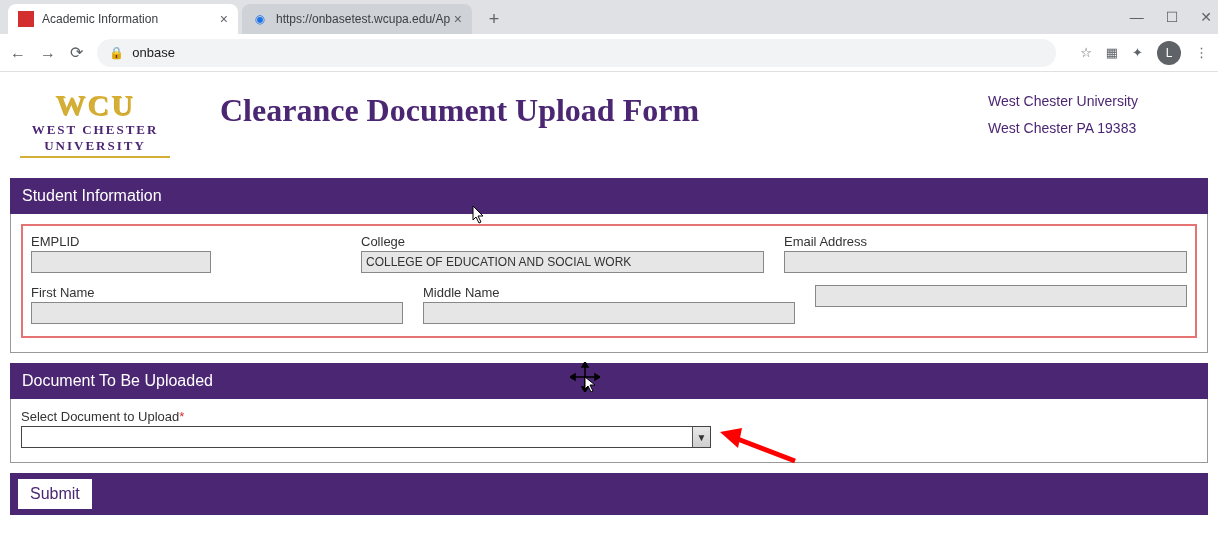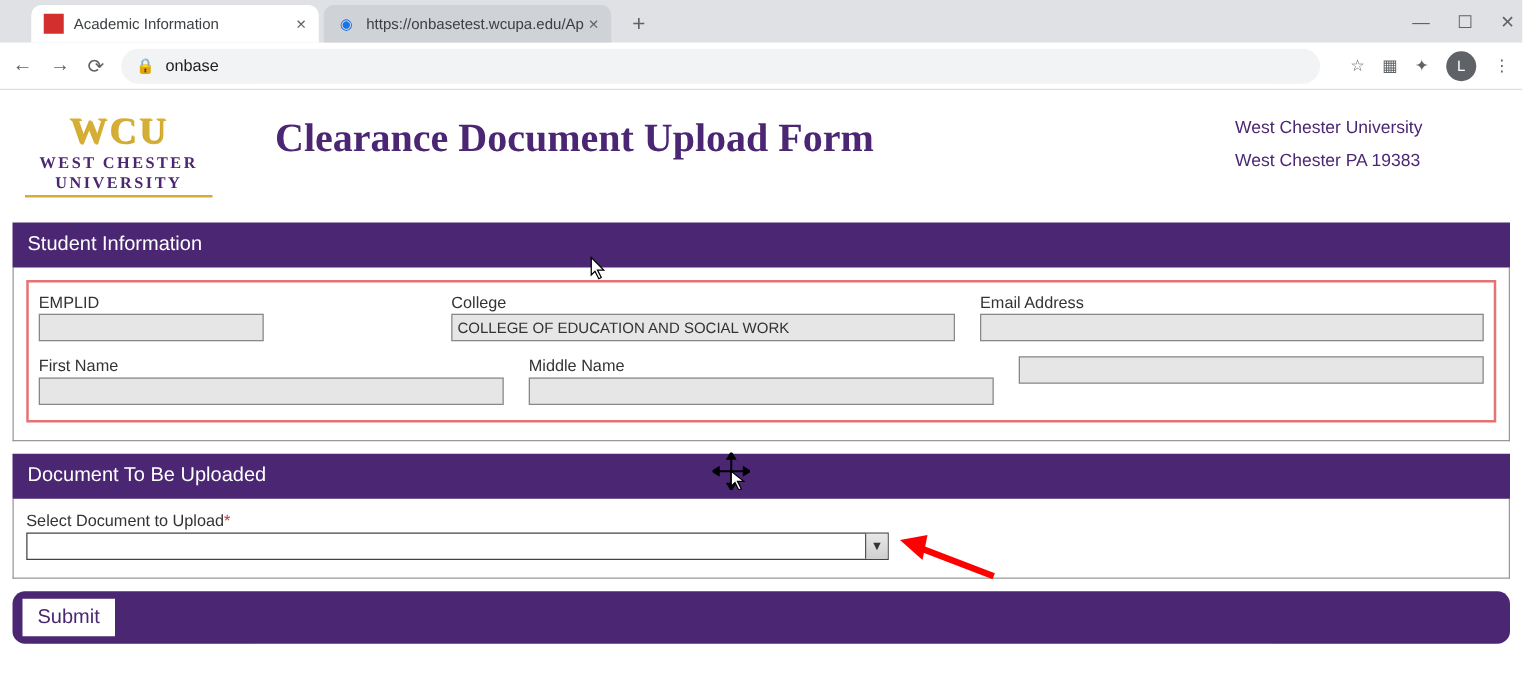--- a/index.html
+++ b/index.html
@@ -14,21 +14,21 @@
     overflow: hidden;
     position: relative;
   }
 
   
   .tab-strip {
     height: 34px;
     background: #dfe1e5;
     display: flex;
     align-items: flex-end;
-    padding-left: 25px;
+    padding-left: 8px;
     position: relative;
   }
   .tab {
     height: 30px;
     width: 230px;
     background: #fff;
     border-top-left-radius: 8px;
     border-top-right-radius: 8px;
     display: flex;
     align-items: center;
@@ -184,21 +184,20 @@
     display:flex; align-items:center; justify-content:center;
     font-size:10px; color:#333;
   }
 
   
   .submit-bar {
     background:#4b2673;
     padding:6px 8px;
     display:flex;
     align-items:flex-start;
-    border-radius:10px;
   }
   .submit-btn {
     background:#fff;
     color:#4b2673;
     font-size:16px;
     padding:6px 12px;
     border:none;
   }
 
   

